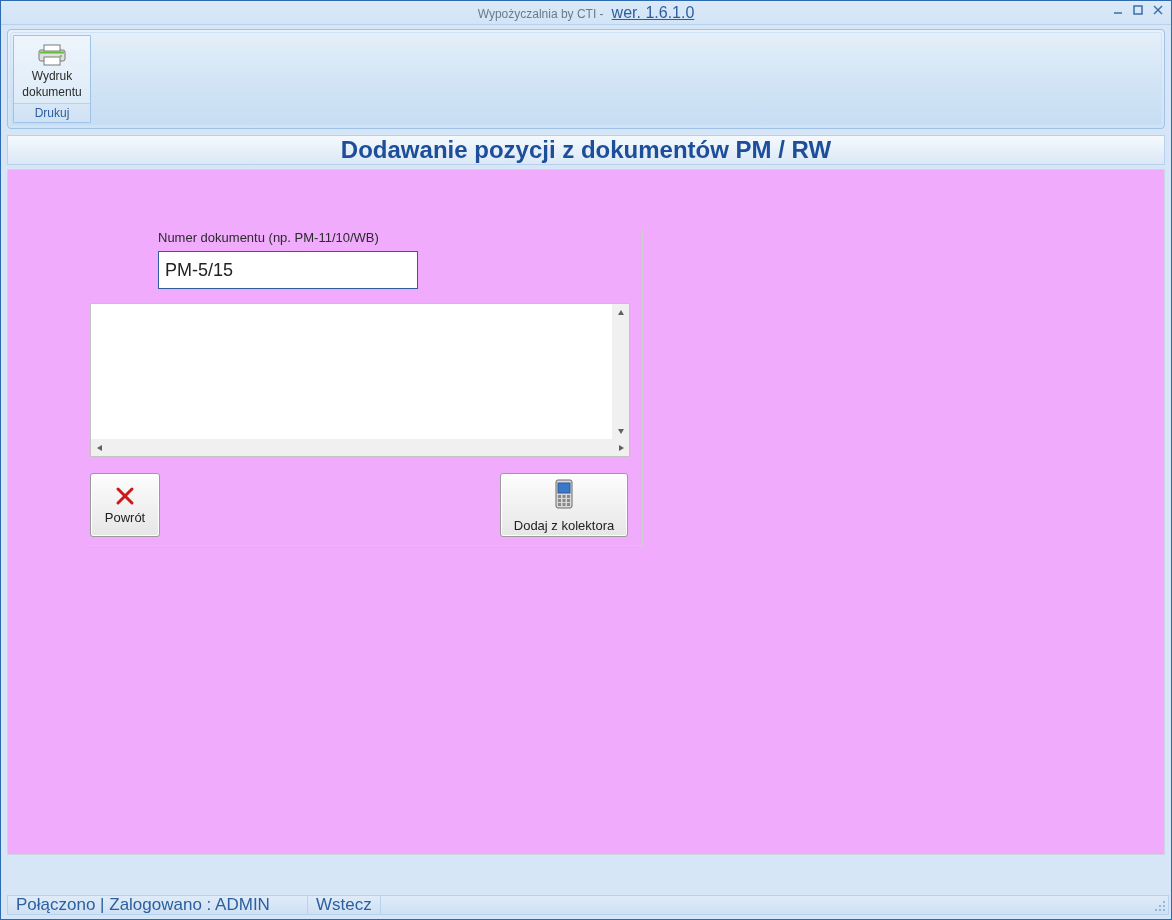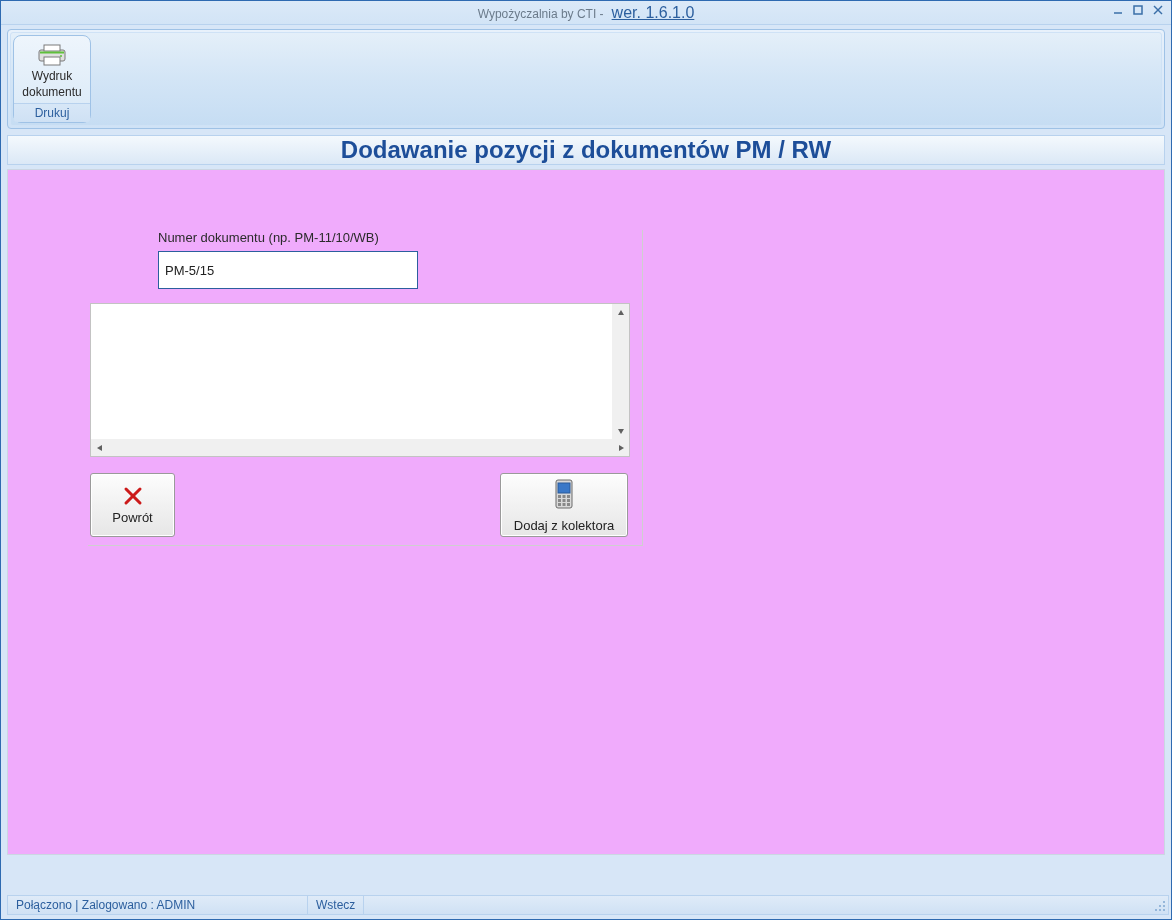--- a/index.html
+++ b/index.html
@@ -42,21 +42,21 @@
       border: 1px solid #cfe2f6;
       border-radius: 3px;
       background: linear-gradient(#e4eff9 0%, #d3e5f6 50%, #c6ddf3 100%);
       height: 94px;
       display: flex; align-items: flex-end;
       padding: 2px 2px;
     }
     .ribbon-group {
       width: 78px;
       border: 1px solid #9fc2e6;
-      border-radius: 8px;
+      border-radius: 1px;
       background: linear-gradient(#eef5fc, #d9e9f7);
       display: flex; flex-direction: column; align-items: center;
       padding: 0;
       height: 88px;
     }
     .ribbon-button {
       display: flex; flex-direction: column; align-items: center;
       gap: 3px;
       padding: 4px 4px 2px 4px;
       cursor: pointer;
@@ -113,21 +113,21 @@
       color: #2b2b2b;
       font-size: 13px;
     }
     .doc-input {
       margin-left: 70px;
       width: 260px;
       height: 22px;
       border: 1px solid #2c5f9e;
       padding: 18px 6px;
       font-family: "Segoe UI", Tahoma, Arial, sans-serif;
-      font-size: 13px;
+      font-size: 18px;
       color: #222;
       outline: none;
     }
     .list-box {
       margin-top: 14px;
       margin-left: 2px;
       width: 540px;
       height: 154px;
       border: 1px solid #c3c3c3;
       background: #fff;
@@ -170,41 +170,41 @@
       border-radius: 3px;
       background: linear-gradient(#fdfdfd, #e6e6e6);
       display: flex; align-items: center; justify-content: center;
       gap: 8px;
       cursor: pointer;
       font-size: 13px;
       color: #222;
       box-shadow: inset 0 0 0 1px #ffffff;
     }
     .btn-back {
-      width: 85px;
+      width: 70px;
       flex-direction: column;
       gap: 4px;
     }
     .btn-kolektor {
       width: 128px;
       flex-direction: column;
     }
     .icon-x { width: 20px; height: 20px; }
     .icon-device { width: 28px; height: 32px; }
 
     
     .statusbar {
       position: absolute;
       left: 6px; right: 2px; bottom: 4px;
       height: 20px;
       background: linear-gradient(#dfebf8, #cfe1f4);
       border: 1px solid #b8d2ee;
       display: flex; align-items: center;
       color: #2c5f9e;
-      font-size: 12px;
+      font-size: 17px;
     }
     .status-cell {
       padding: 0 8px;
       height: 100%;
       display: flex; align-items: center;
       border-right: 1px solid #b8d2ee;
     }
     .status-cell.wide { width: 300px; }
     .status-grip {
       margin-left: auto;

